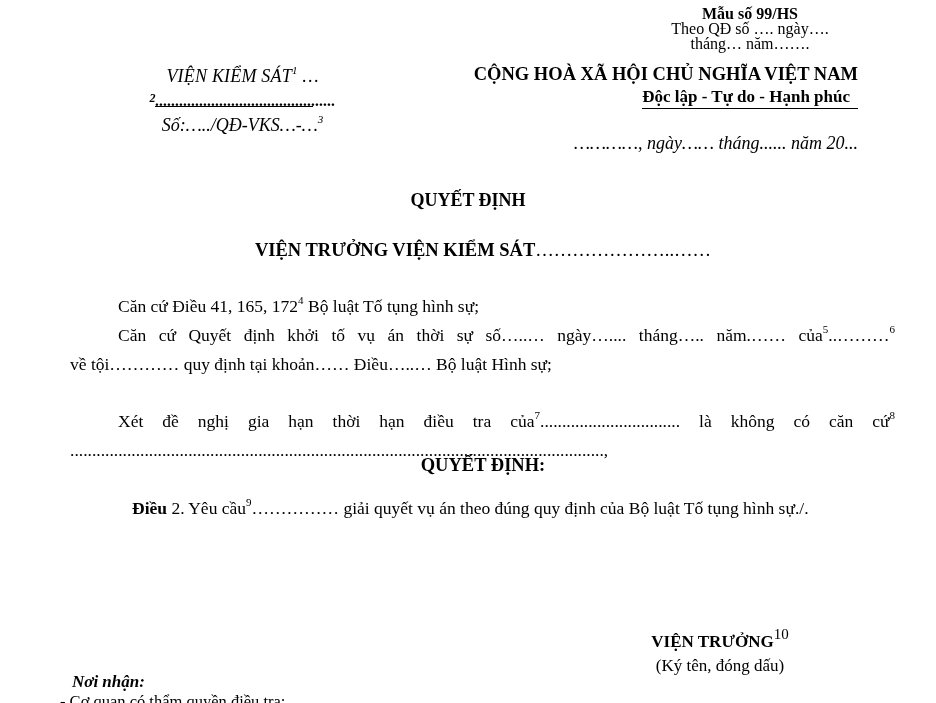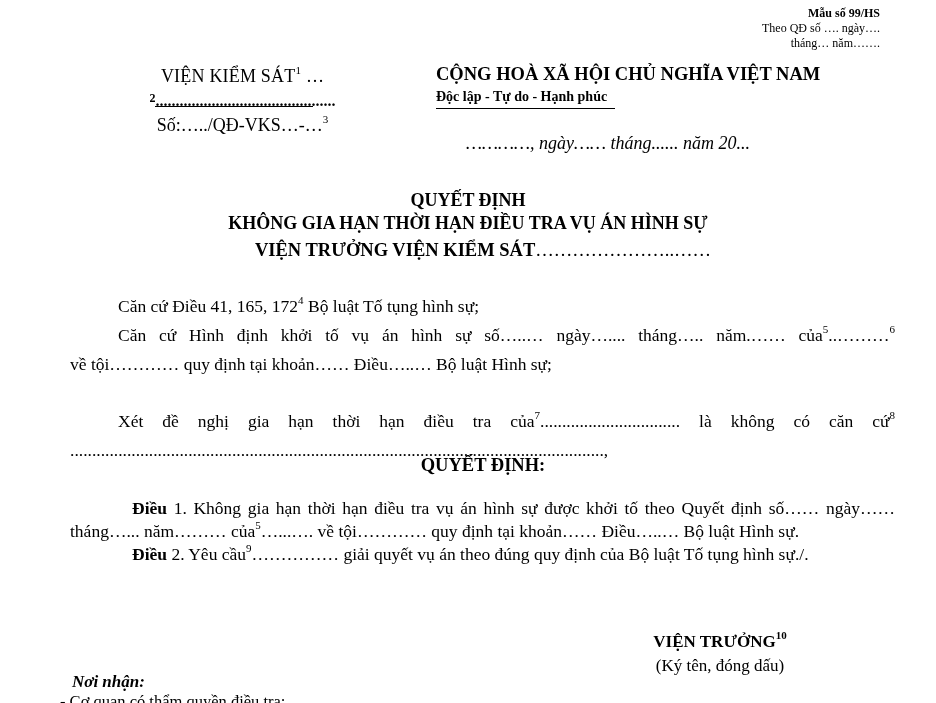--- a/index.html
+++ b/index.html
@@ -6,37 +6,37 @@
   body {
     width: 936px; height: 703px; overflow: hidden; position: relative;
     font-family: "Liberation Serif", "DejaVu Serif", serif;
     color: #000;
   }
   .abs { position: absolute; }
   sup { font-size: 11px; line-height: 0; position: relative; top: -1px; vertical-align: super; }
 
   
   .form-no {
-    left: 700px; top: 6px; width: 180px; text-align: right;
-    font-size: 12px; line-height: 15px;
+    left: 660px; top: 6px; width: 180px; text-align: center;
+    font-size: 16px; line-height: 15px;
   }
   .form-no .b { font-weight: bold; }
 
   
-  .left-head { left: 100px; top: 64px; width: 285px; text-align: center; font-size: 18px; line-height: 24px; }
+  .left-head { left: 100px; top: 64px; width: 285px; text-align: center; font-size: 18px; line-height: 24px; font-style: italic; }
   .left-head .agency { letter-spacing: 0.2px; }
   .left-head .blank-line { font-weight: bold; font-size: 16px; position: relative; line-height: 20px; margin-top: -2px; }
   .left-head .blank-line .pre { font-size: 12px; vertical-align: super; position: relative; top: 2px; }
   .left-head .blank-line .ul { position: absolute; left: 55px; width: 158px; top: 20px; border-top: 1.2px solid #000; }
   .left-head .num { margin-top: 2px; }
 
   
-  .right-head { left: 436px; top: 62px; width: 440px; text-align: left; }
+  .right-head { left: 418px; top: 62px; width: 440px; text-align: right; }
   .right-head .nation { font-weight: bold; font-size: 18.5px; line-height: 24px; }
-  .right-head .motto { font-weight: bold; font-size: 14px; line-height: 22px; display: inline-block; border-bottom: 1.3px solid #000; padding: 0 8px 0 0; }
+  .right-head .motto { font-weight: bold; font-size: 17px; line-height: 22px; display: inline-block; border-bottom: 1.3px solid #000; padding: 0 8px 0 0; }
   .right-head .date { font-style: italic; font-size: 18px; margin-top: 24px; padding-left: 30px; }
 
   
   .title { left: 0; width: 936px; text-align: center; font-weight: bold; font-size: 18px; line-height: 23px; top: 173px; margin-top: 16px; }
   .issuer { left: 0; width: 966px; text-align: center; font-weight: bold; font-size: 18.5px; top: 240px; }
   .issuer .dots { font-weight: normal; }
 
   
   .body { left: 70px; width: 825px; top: 292px; font-size: 17.5px; }
   .body p { margin: 0; line-height: 29px; text-align: justify; }
@@ -49,21 +49,21 @@
   .articles { left: 70px; width: 825px; top: 497px; font-size: 17.5px; }
   .articles p { margin: 0; line-height: 23px; text-align: justify; }
   .articles .indent { text-indent: 62px; }
   .articles .b { font-weight: bold; }
 
   
   .recipients { left: 60px; top: 672px; font-size: 16.5px; line-height: 20px; }
   .recipients .label { font-weight: bold; font-style: italic; padding-left: 12px; font-size: 17px; }
   .signer { left: 620px; top: 630px; width: 200px; text-align: center; font-size: 17px; line-height: 24px; }
   .signer .role { font-weight: bold; }
-  .signer .role sup { font-weight: bold; font-size: 11px; }
+  .signer .role sup { font-weight: normal; font-size: 15px; }
 </style>
 </head>
 <body>
 
 <div class="abs form-no">
   <div class="b">Mẫu số 99/HS</div>
   <div>Theo QĐ số …. ngày….</div>
   <div>tháng… năm…….</div>
 </div>
 
@@ -74,39 +74,37 @@
 </div>
 
 <div class="abs right-head">
   <div class="nation">CỘNG HOÀ XÃ HỘI CHỦ NGHĨA VIỆT NAM</div>
   <div><span class="motto">Độc lập - Tự do - Hạnh phúc</span></div>
   <div class="date">…………, ngày…… tháng...... năm 20...</div>
 </div>
 
 <div class="abs title">
   <div>QUYẾT ĐỊNH</div>
-  <div>KHÔNG GIA HẠN THỜI HẠN ĐIỀU TRA VỤ ÁN HÌNH SỰ</div>
 </div>
 
 <div class="abs issuer">
   <span>VIỆN TRƯỞNG VIỆN KIỂM SÁT</span><span class="dots">…………………..……</span>
 </div>
 
 <div class="abs body">
   <p class="indent"><span>Căn cứ Điều 41, 165, 172</span><sup>4</sup><span> Bộ luật Tố tụng hình sự;</span></p>
-  <p class="indent full"><span>Căn cứ Hình định khởi tố vụ án hình sự số…..… ngày….... tháng….. năm.…… của</span><sup>5</sup><span>..………</span><sup>6</sup></p>
+  <p class="indent full"><span>Căn cứ Quyết định khởi tố vụ án thời sự số…..… ngày….... tháng….. năm.…… của</span><sup>5</sup><span>..………</span><sup>6</sup></p>
   <p>về tội………… quy định tại khoản…… Điều…..… Bộ luật Hình sự;</p>
   <p class="indent full spaced"><span>Xét đề nghị gia hạn thời hạn điều tra của</span><sup>7</sup><span>................................ là không có căn cứ</span><sup>8</sup></p>
   <p>..........................................................................................................................,</p>
 </div>
 
 <div class="abs decision">QUYẾT ĐỊNH:</div>
 
 <div class="abs articles">
-  <p class="indent"><span class="b">Điều</span><span> 1. Không gia hạn thời hạn điều tra vụ án hình sự được khởi tố theo Quyết định số…… ngày…… tháng…... năm……… của</span><sup>5</sup><span>…...…. về tội………… quy định tại khoản…… Điều…..… Bộ luật Hình sự.</span></p>
   <p class="indent"><span class="b">Điều</span><span> 2. Yêu cầu</span><sup>9</sup><span>…………… giải quyết vụ án theo đúng quy định của Bộ luật Tố tụng hình sự./.</span></p>
 </div>
 
 <div class="abs recipients">
   <div class="label">Nơi nhận:</div>
   <div>- Cơ quan có thẩm quyền điều tra;</div>
   <div>- VKS cấp trên;</div>
 </div>
 
 <div class="abs signer">

